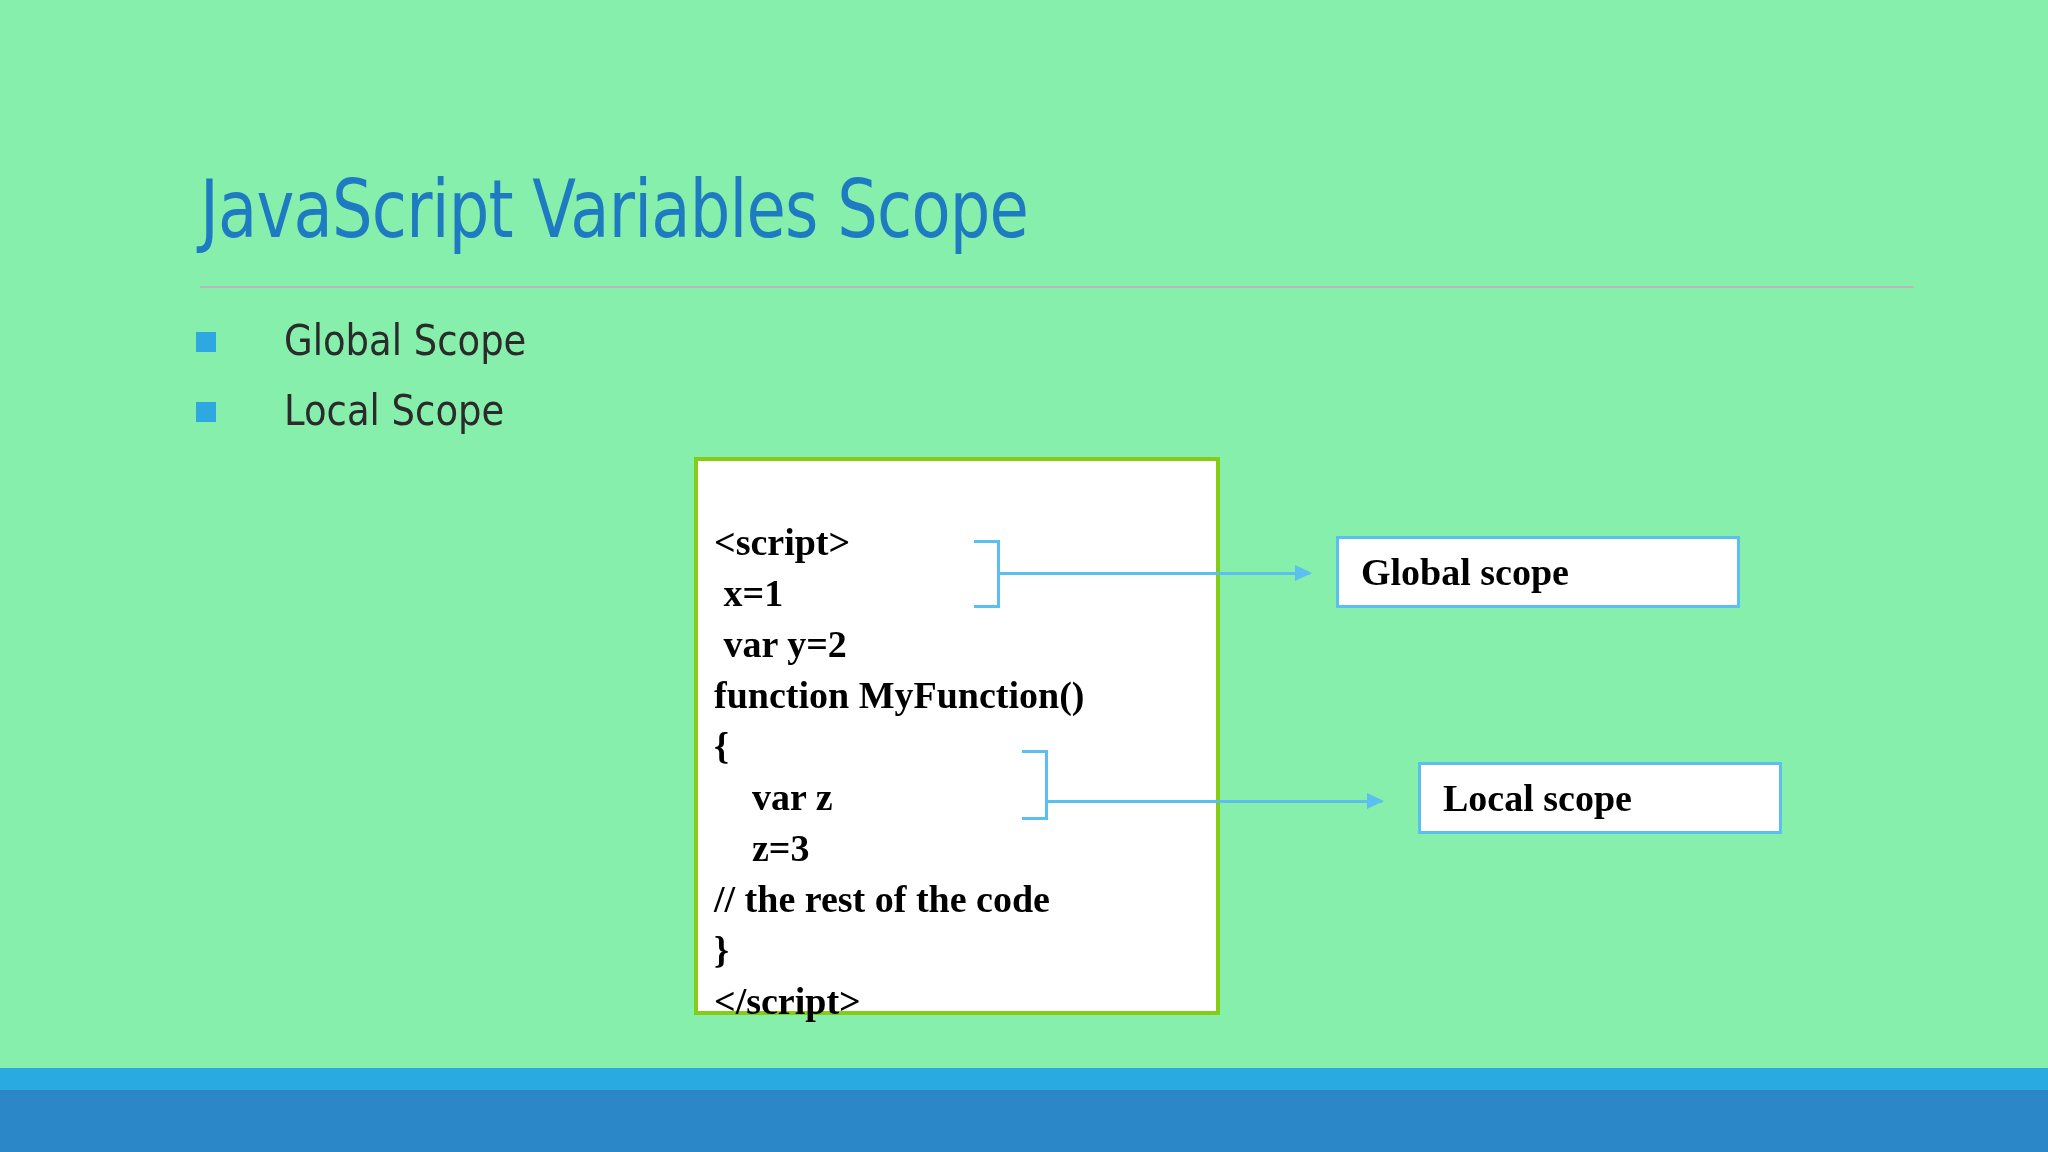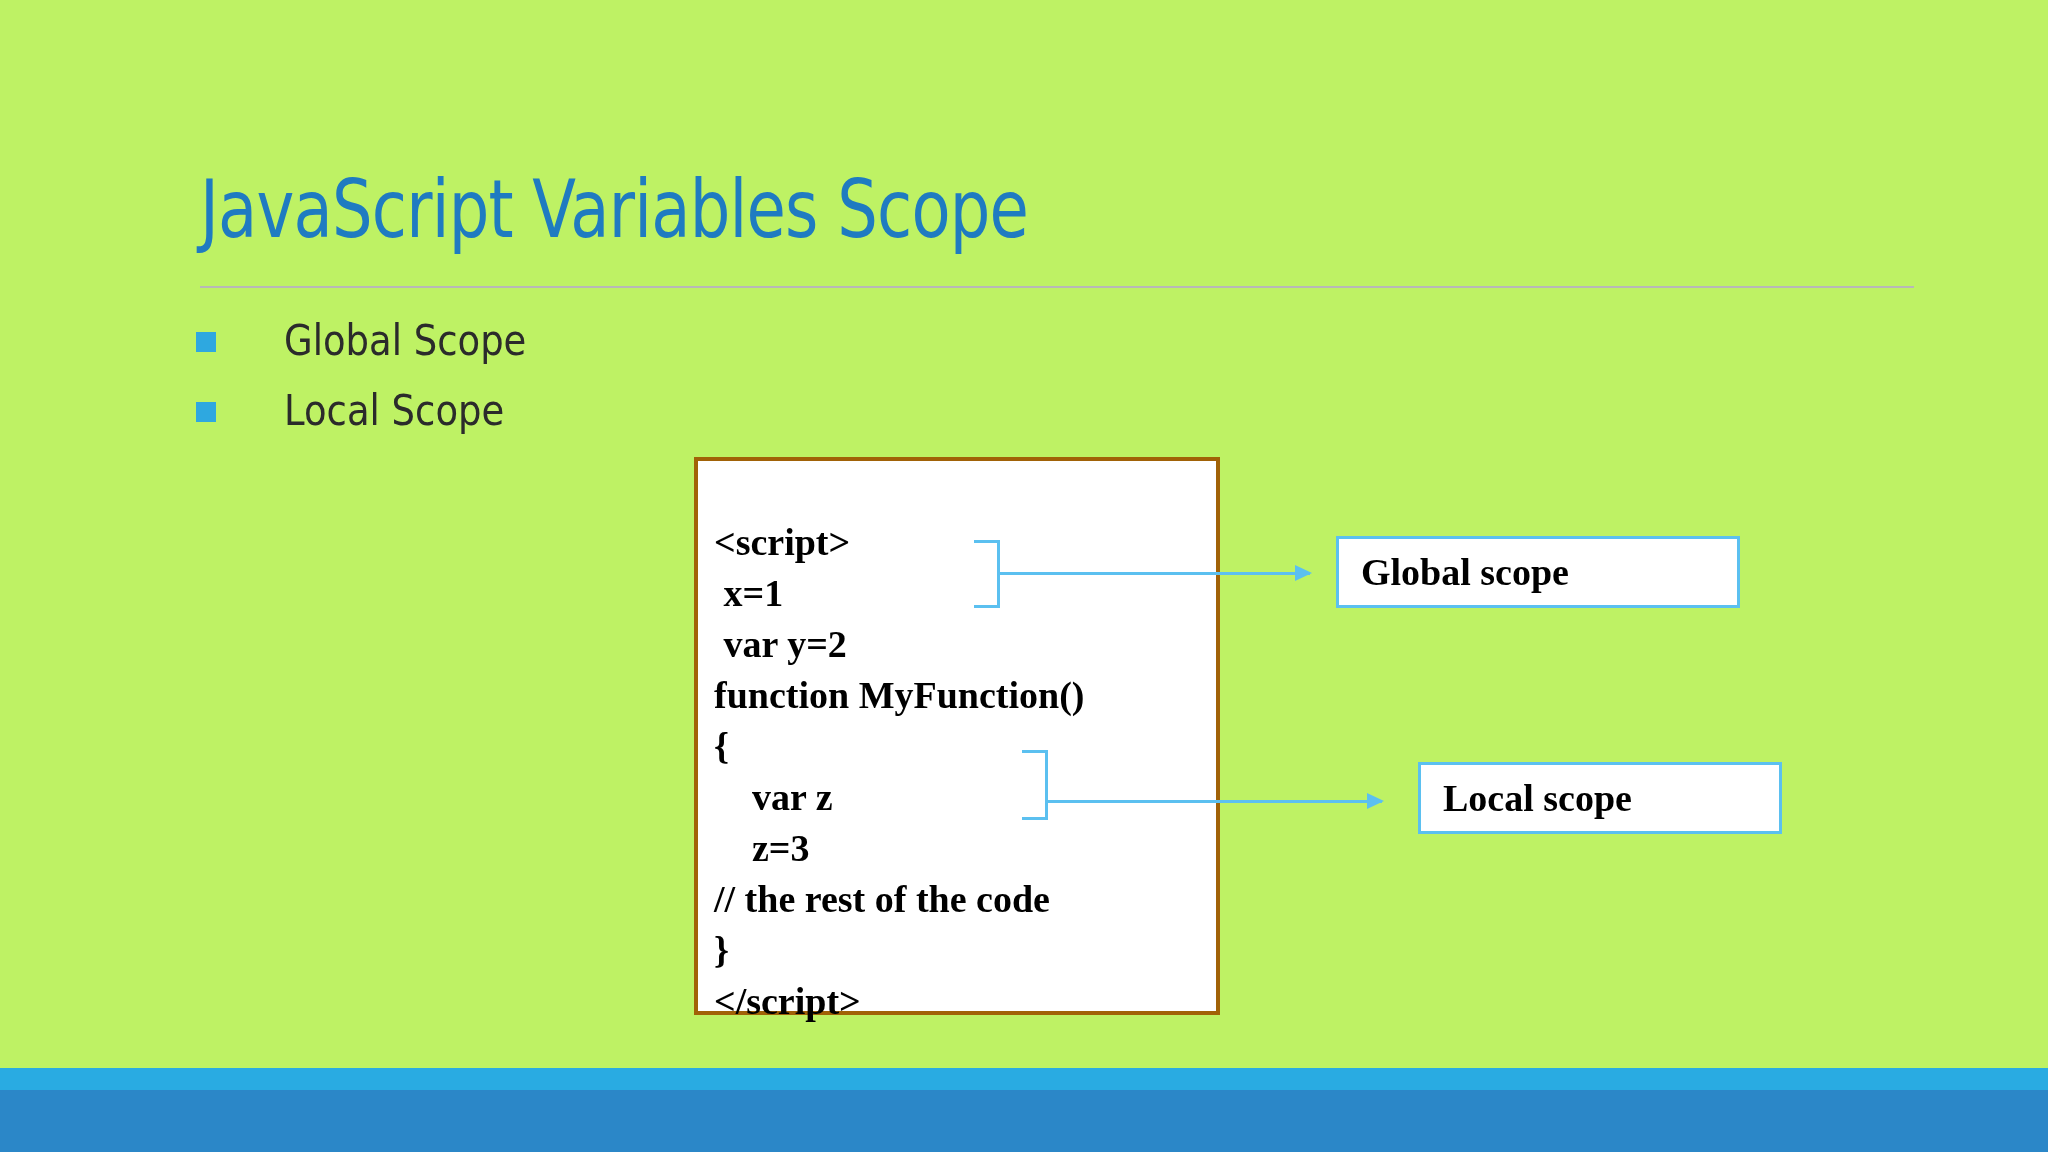--- a/index.html
+++ b/index.html
@@ -3,21 +3,21 @@
 <meta charset="utf-8">
 <style>
   html,body{margin:0;padding:0;}
   body{
     width:2048px;height:1152px;
     background:#ffffff;
     font-family:"Liberation Sans",sans-serif;
     overflow:hidden;
     position:relative;
   }
-  .slide{position:absolute;inset:0;background:#bef264;}
+  .slide{position:absolute;inset:0;background:#86efac;}
 
   
   .title{
     position:absolute;
     left:200px; top:168px;
     font-family:"DejaVu Sans",sans-serif;
     font-size:80px;
     font-weight:400;
     color:#1F7BC1;
     letter-spacing:-1px;
@@ -58,21 +58,21 @@
     transform:scaleX(0.86);
     transform-origin:left center;
     white-space:nowrap;
   }
 
   
   .code-box{
     position:absolute;
     left:694px; top:457px;
     width:526px; height:558px;
-    border:4px solid #a16207;
+    border:4px solid #84cc16;
     box-sizing:border-box;
     background:#fff;
   }
   .code-lines{
     position:absolute;
     left:16px; top:18px;
     font-family:"Liberation Serif","DejaVu Serif",serif;
     font-weight:bold;
     font-size:38px;
     color:#000;

